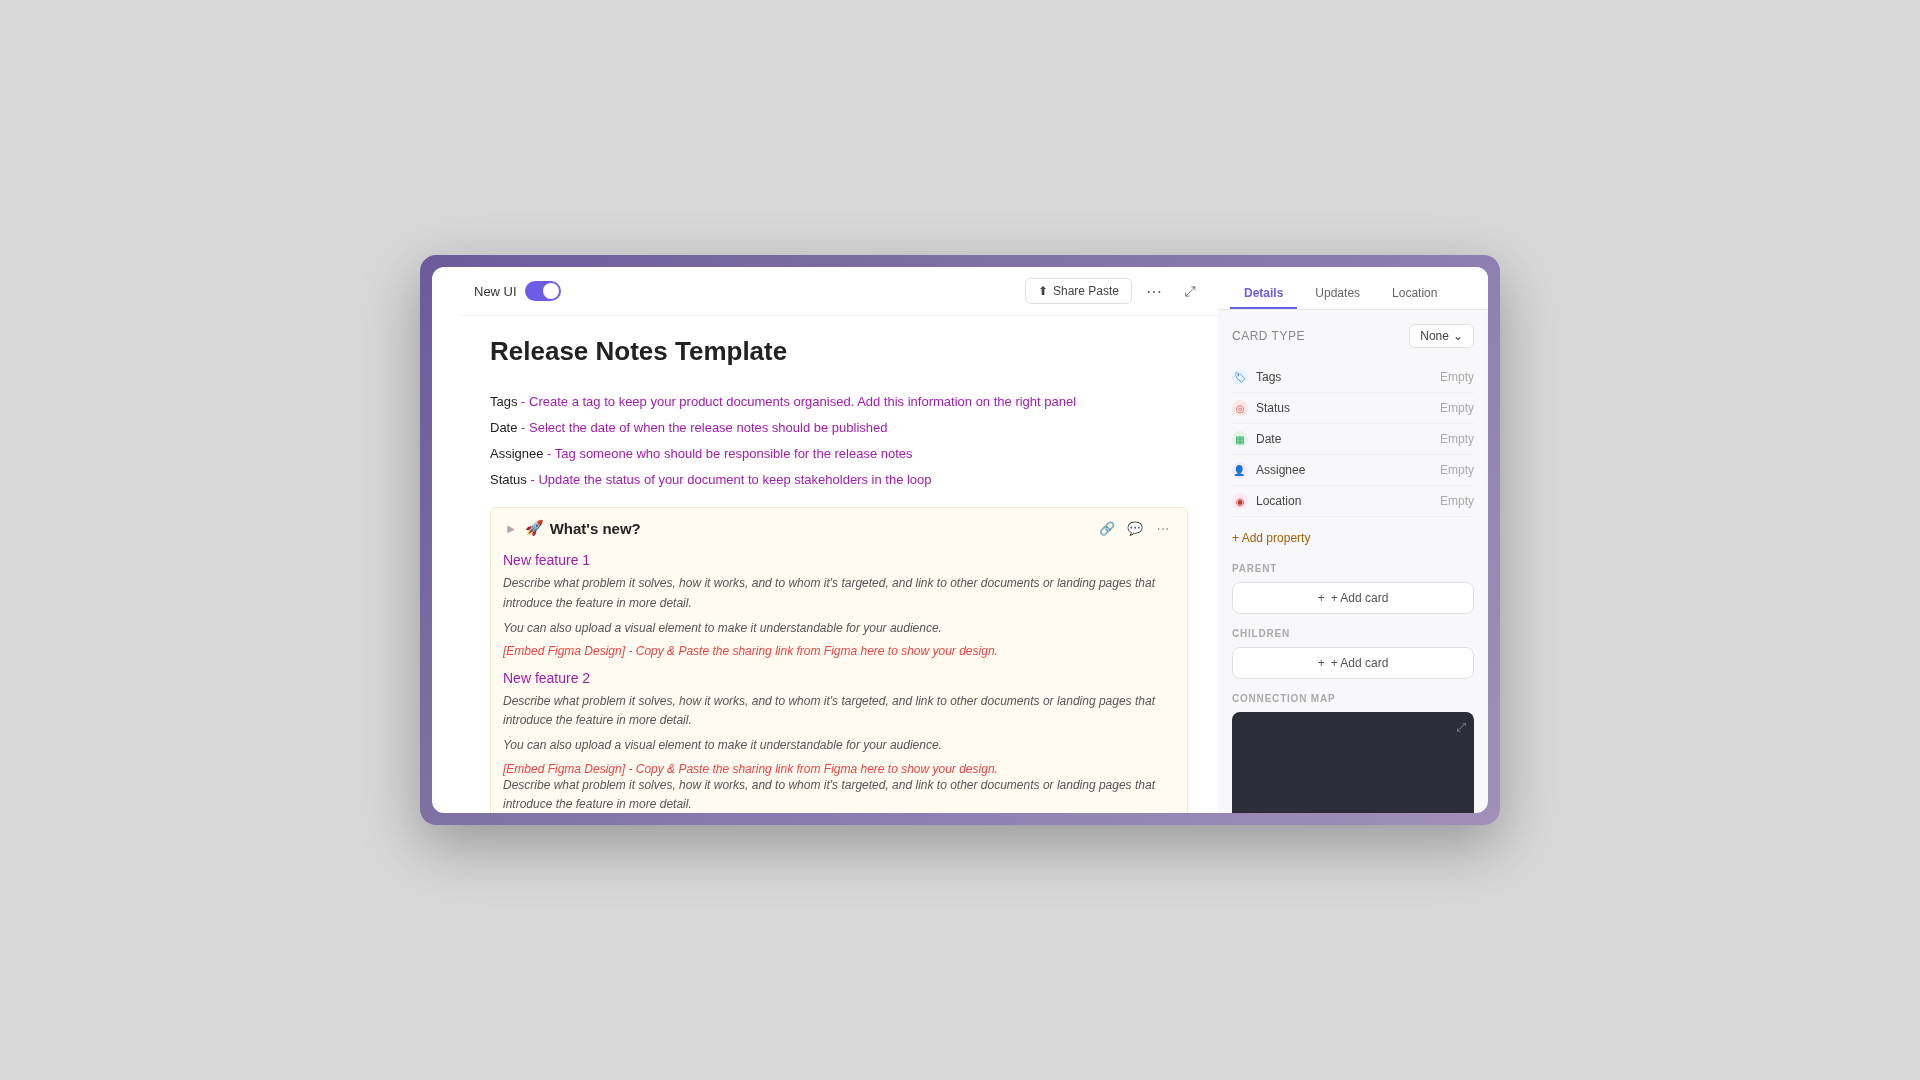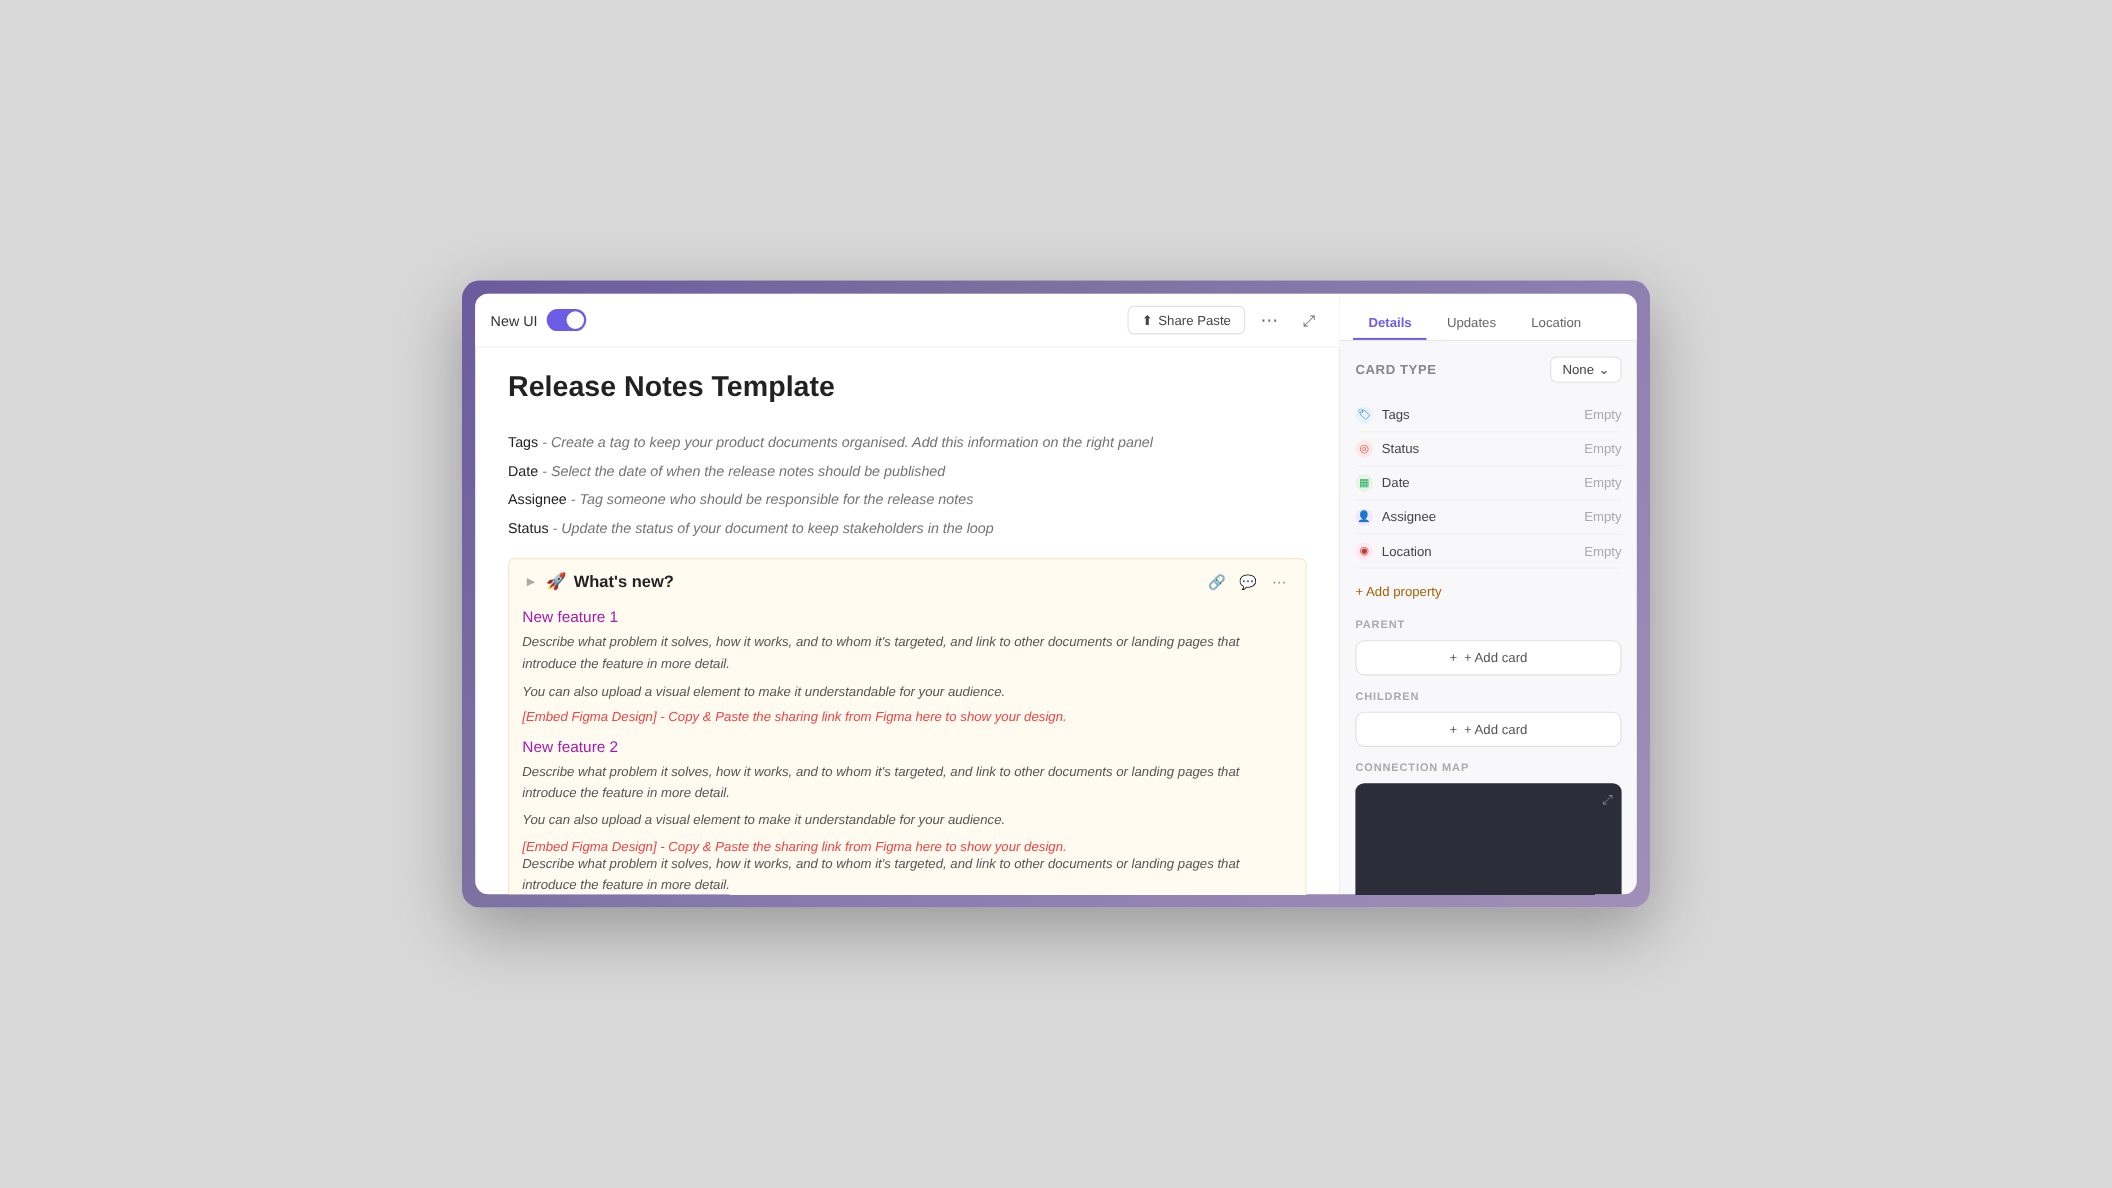--- a/index.html
+++ b/index.html
@@ -41,20 +41,21 @@
     }
 
     .main-panel {
       flex: 1;
       background: #ffffff;
       border-radius: 12px 0 0 12px;
       margin: 12px 0 12px 12px;
       display: flex;
       flex-direction: column;
       overflow: hidden;
+      padding-left: 28px;
     }
 
     .toolbar {
       display: flex;
       align-items: center;
       justify-content: space-between;
       padding: 10px 14px;
       border-bottom: 1px solid #f0f0f0;
       background: #fff;
     }
@@ -141,22 +142,21 @@
       color: #333;
       margin-bottom: 4px;
     }
 
     .doc-description .label {
       font-weight: 500;
       color: #222;
     }
 
     .doc-description .desc {
-      font-style: italic;
-      color: #737373;
+      color: #a21caf;
     }
 
     .section-block {
       margin-top: 16px;
       background: #fffbf0;
       border: 1px solid #f5e9c8;
       border-radius: 6px;
       padding: 8px 12px;
     }
 
@@ -259,21 +259,21 @@
 
     .card-type-row {
       display: flex;
       align-items: center;
       justify-content: space-between;
       margin-bottom: 14px;
     }
 
     .card-type-label {
       font-size: 12px;
-      font-weight: 700;
+      font-weight: 400;
       color: #888;
       text-transform: uppercase;
       letter-spacing: 0.5px;
     }
 
     .card-type-select {
       display: flex;
       align-items: center;
       gap: 4px;
       padding: 4px 10px;

